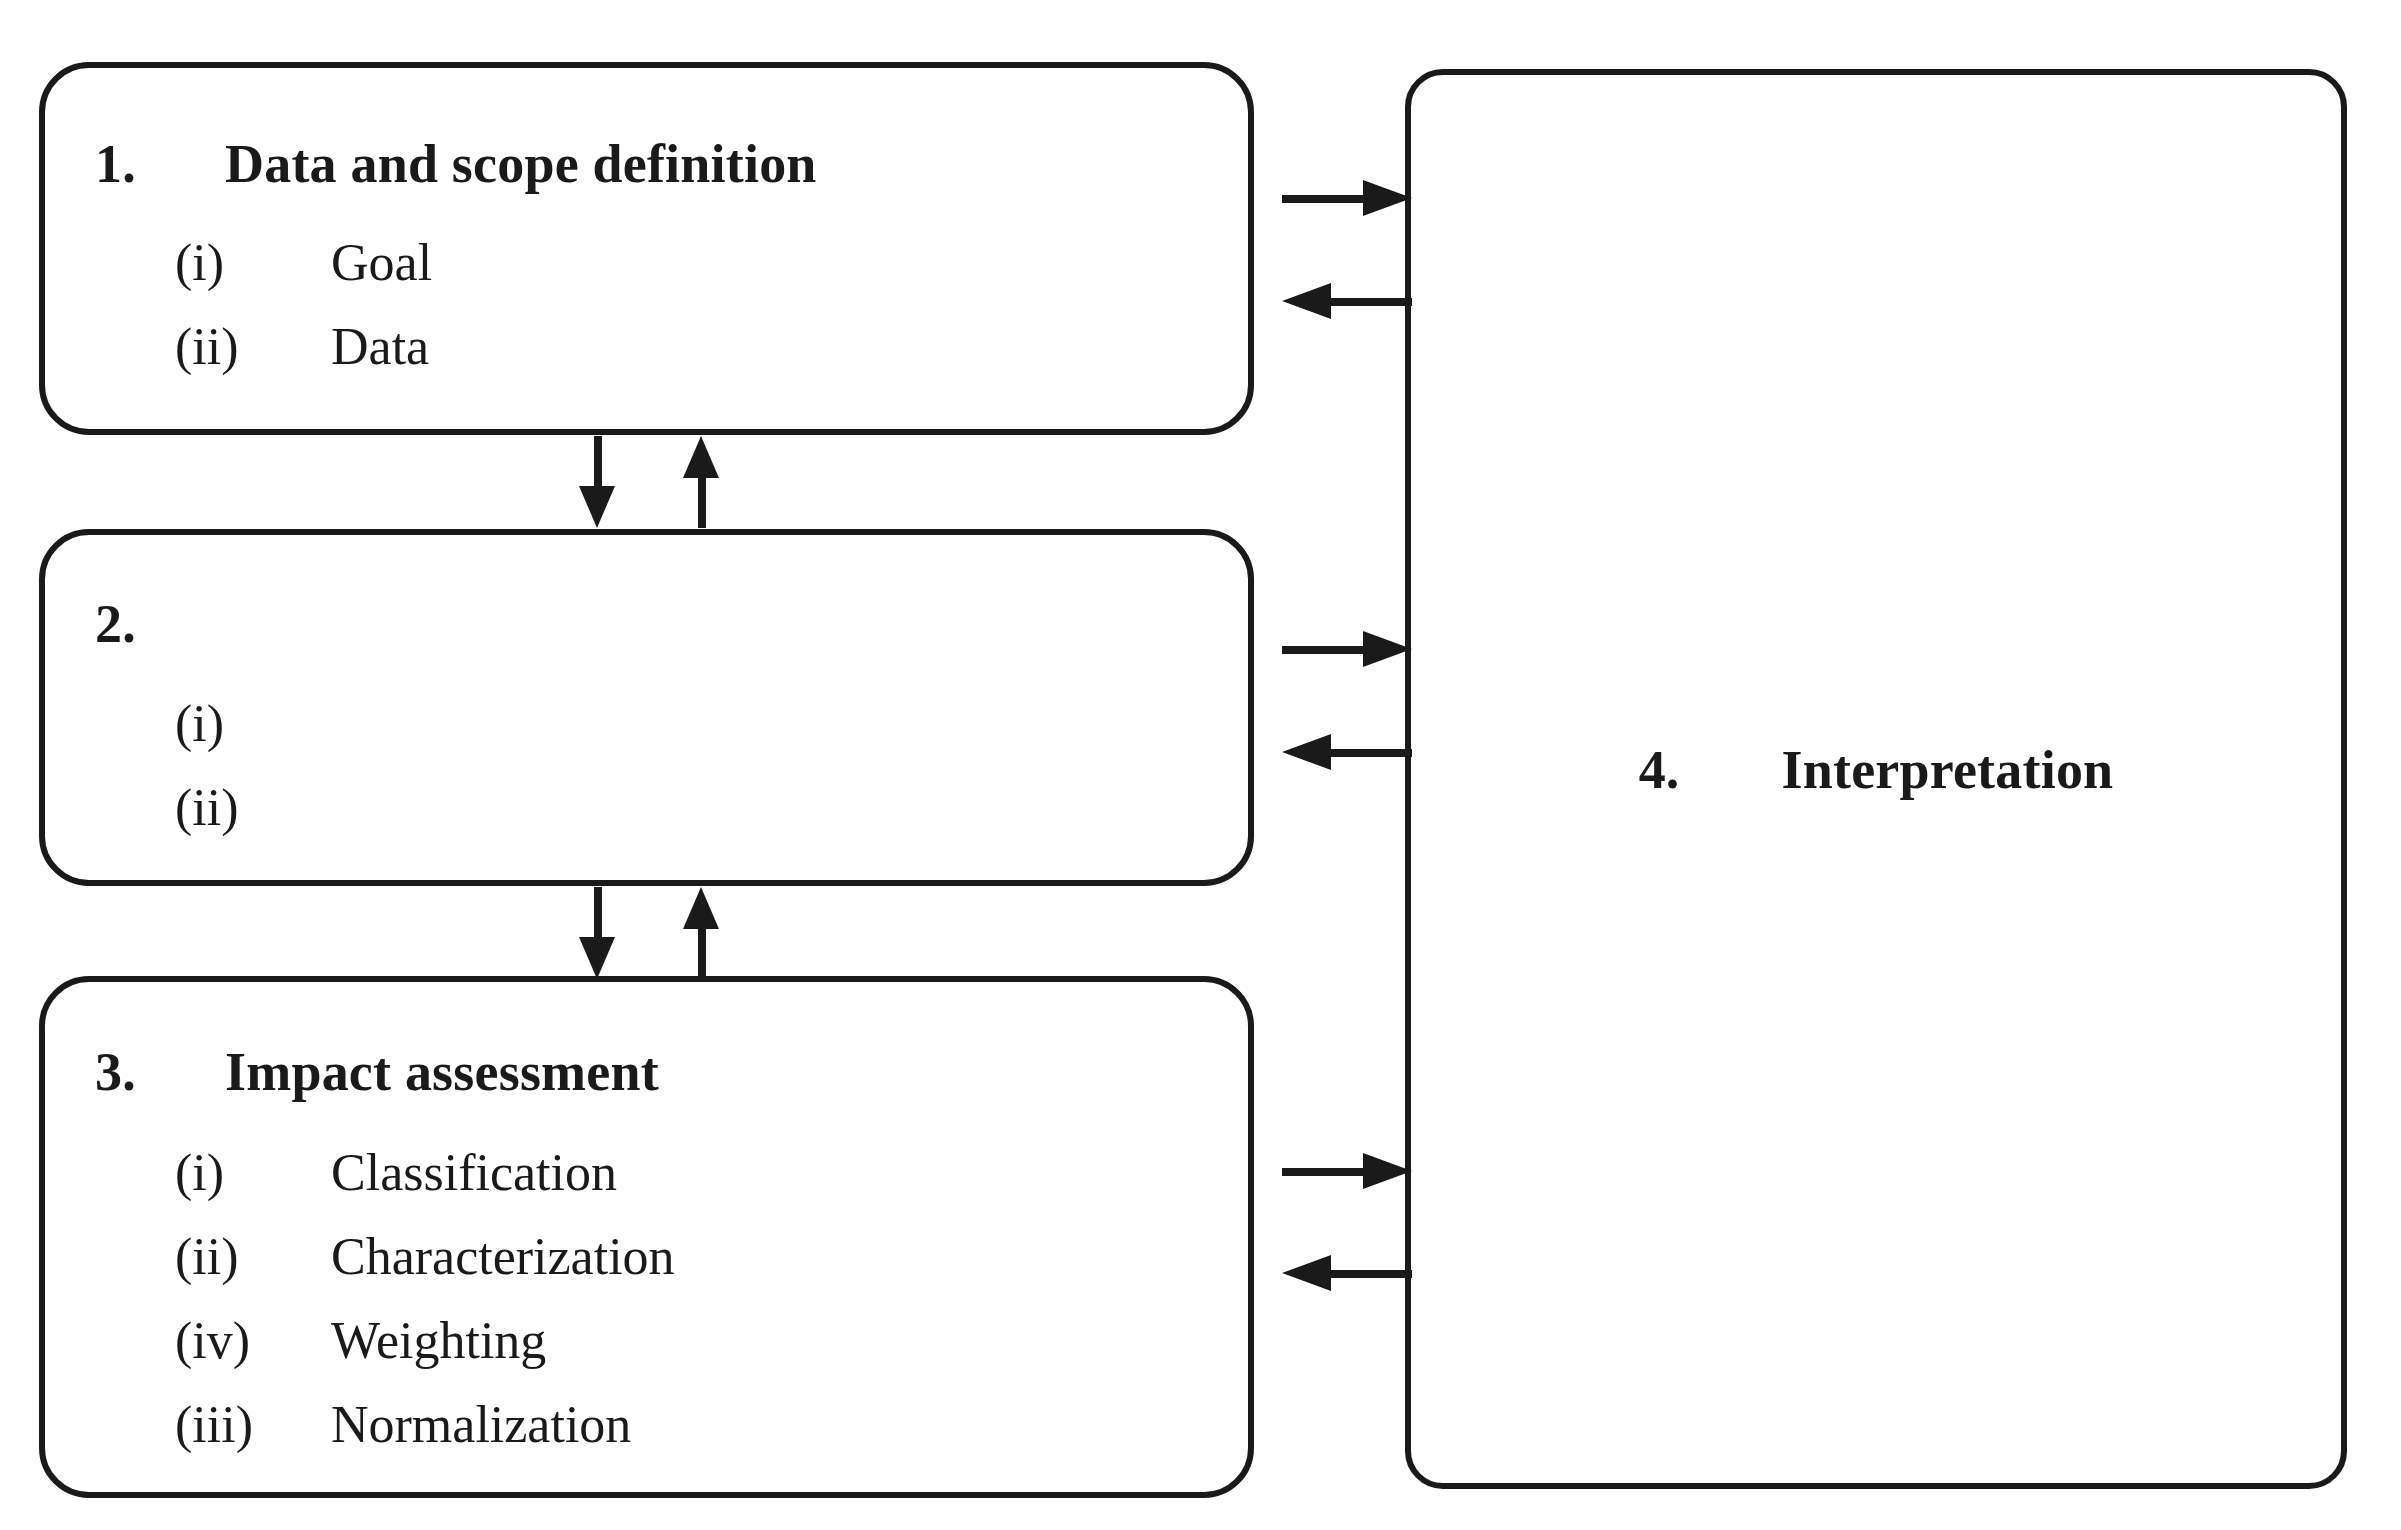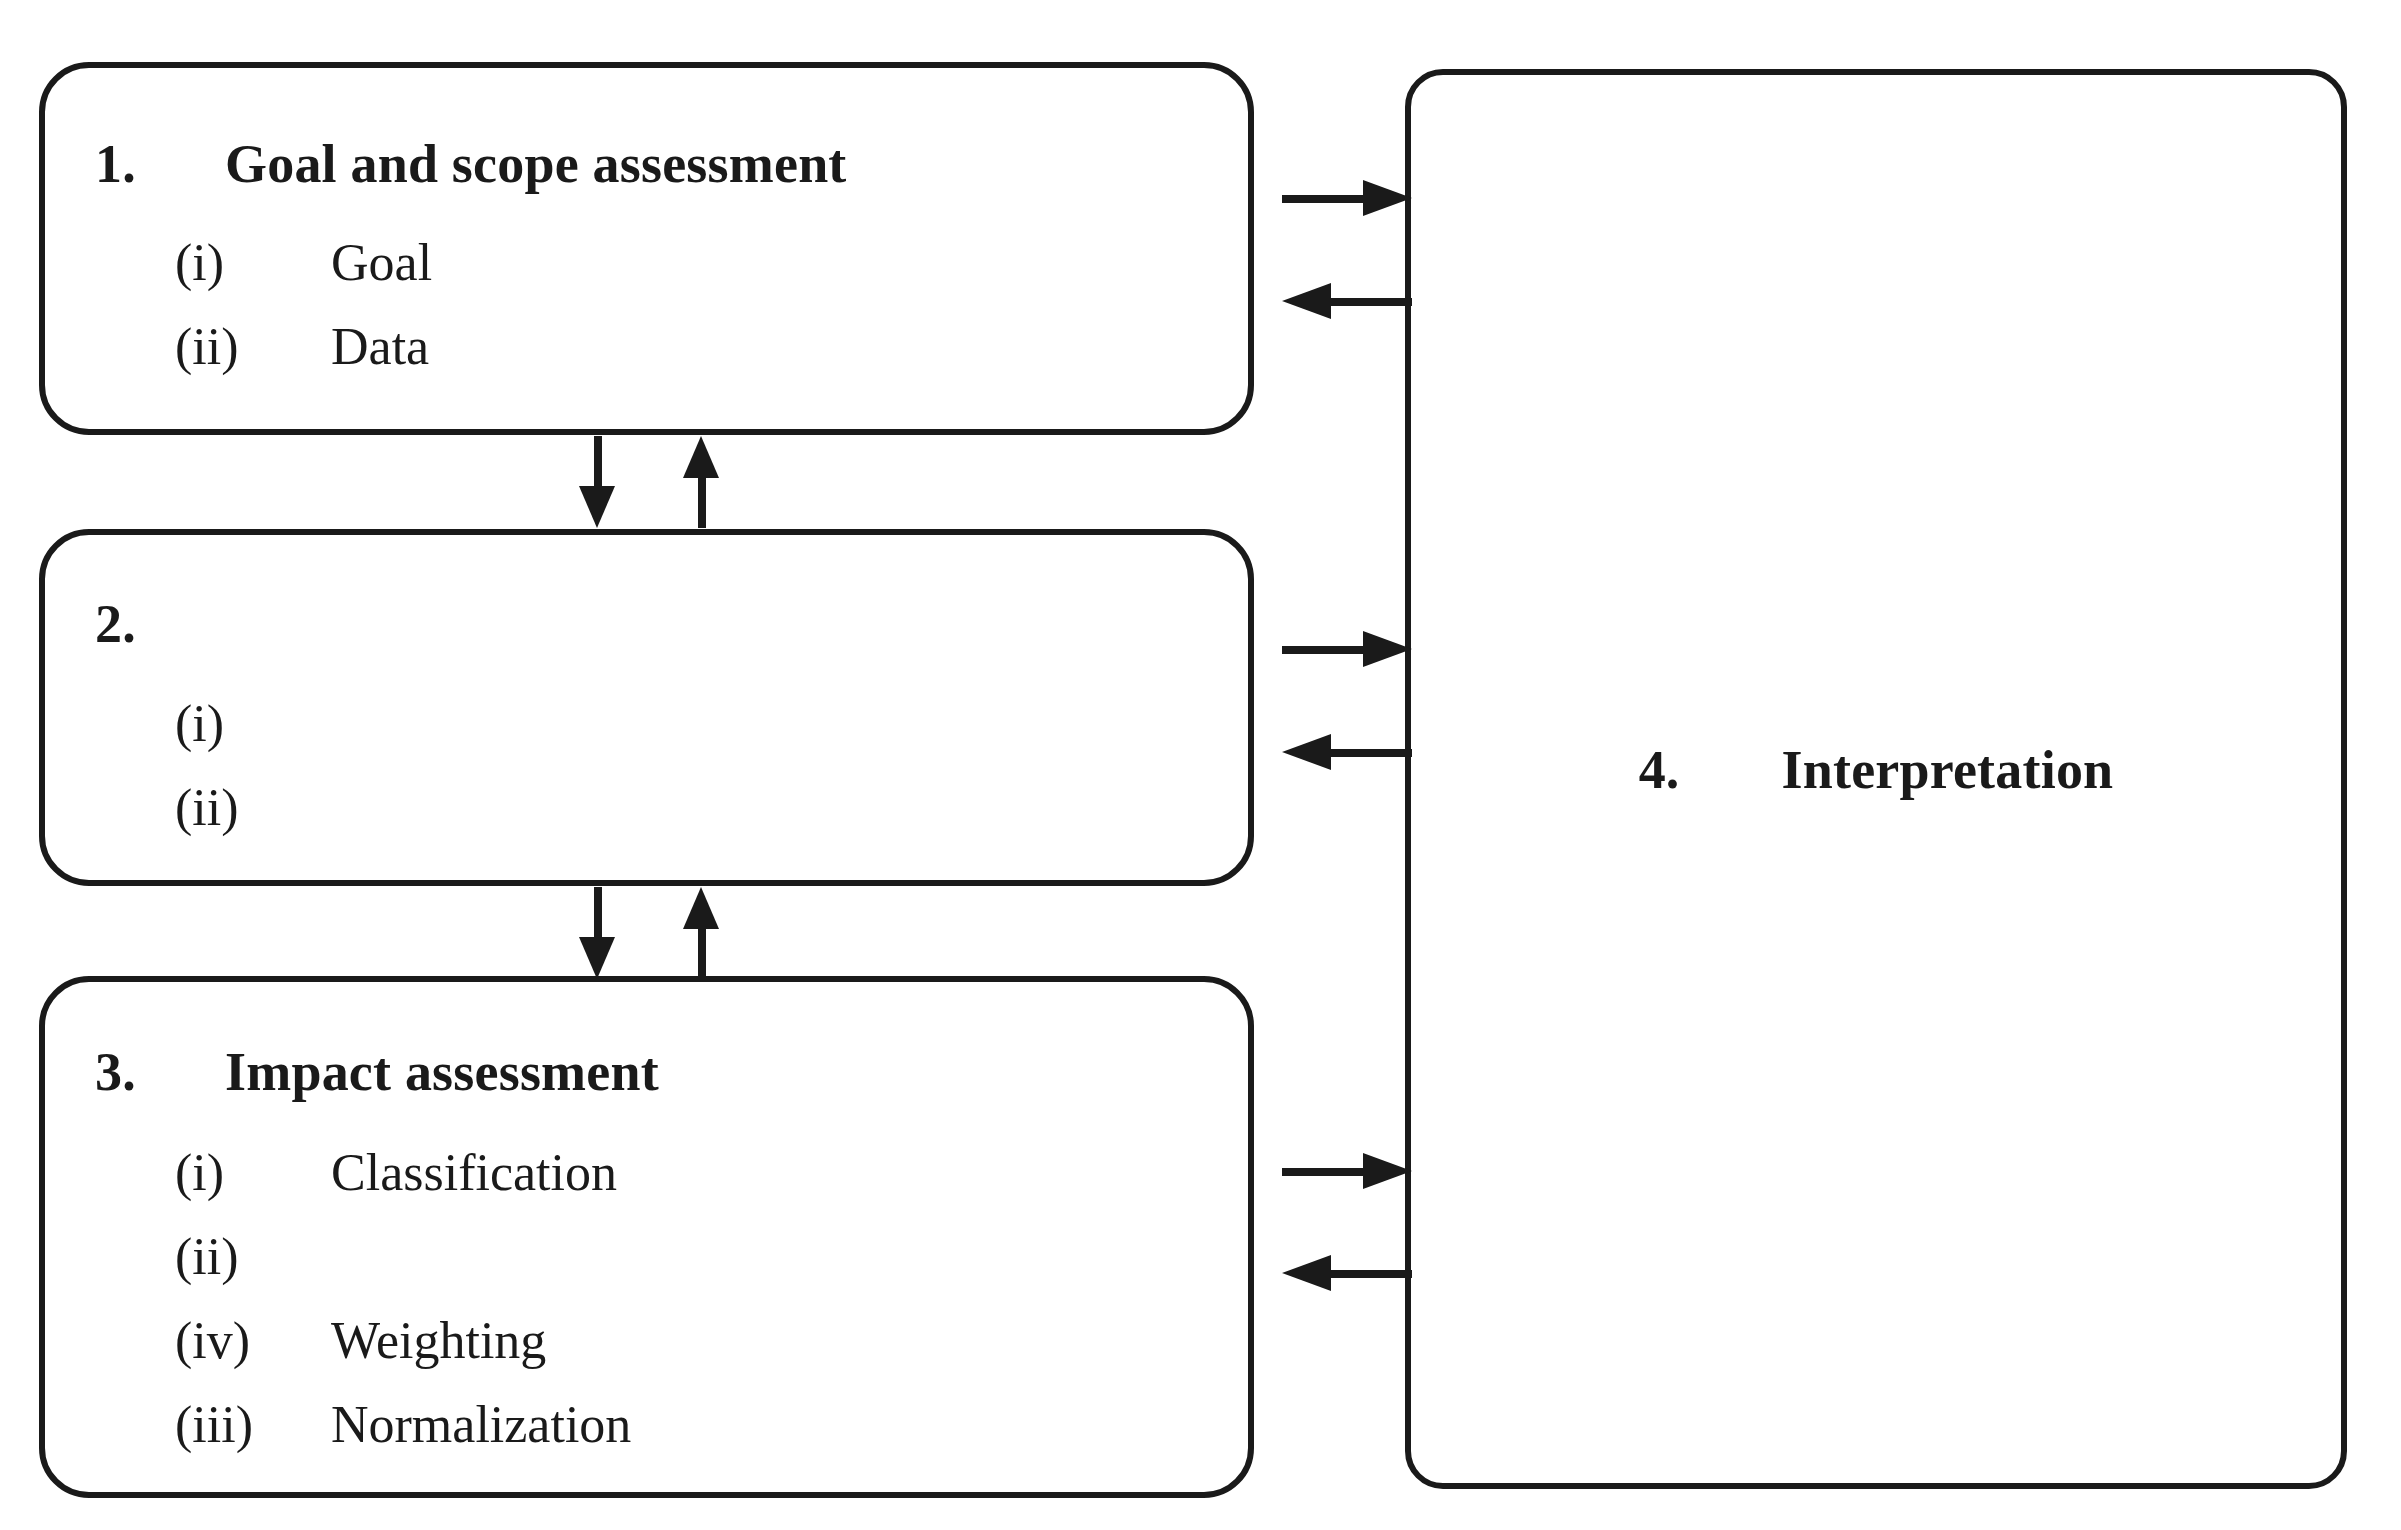--- a/index.html
+++ b/index.html
@@ -154,21 +154,21 @@
   }
 </style>
 </head>
 <body>
 
 <div id="canvas">
 
   <div class="node-box box-1">
     <div class="head-row">
       <span class="head-num">1.</span>
-      <span class="head-text">Goal and scope assessment</span>
+      <span class="head-text">Data and scope definition</span>
     </div>
     <ul class="sub-list">
       <li class="sub-item">
         <span class="sub-marker">(i)</span>
         <span class="sub-label">Goal</span>
       </li>
       <li class="sub-item">
         <span class="sub-marker">(ii)</span>
         <span class="sub-label">Data</span>
       </li>
@@ -194,20 +194,21 @@
       <span class="head-num">3.</span>
       <span class="head-text">Impact assessment</span>
     </div>
     <ul class="sub-list">
       <li class="sub-item">
         <span class="sub-marker">(i)</span>
         <span class="sub-label">Classification</span>
       </li>
       <li class="sub-item">
         <span class="sub-marker">(ii)</span>
+        <span class="sub-label">Characterization</span>
       </li>
       <li class="sub-item">
         <span class="sub-marker">(iv)</span>
         <span class="sub-label">Weighting</span>
       </li>
       <li class="sub-item">
         <span class="sub-marker">(iii)</span>
         <span class="sub-label">Normalization</span>
       </li>
     </ul>

